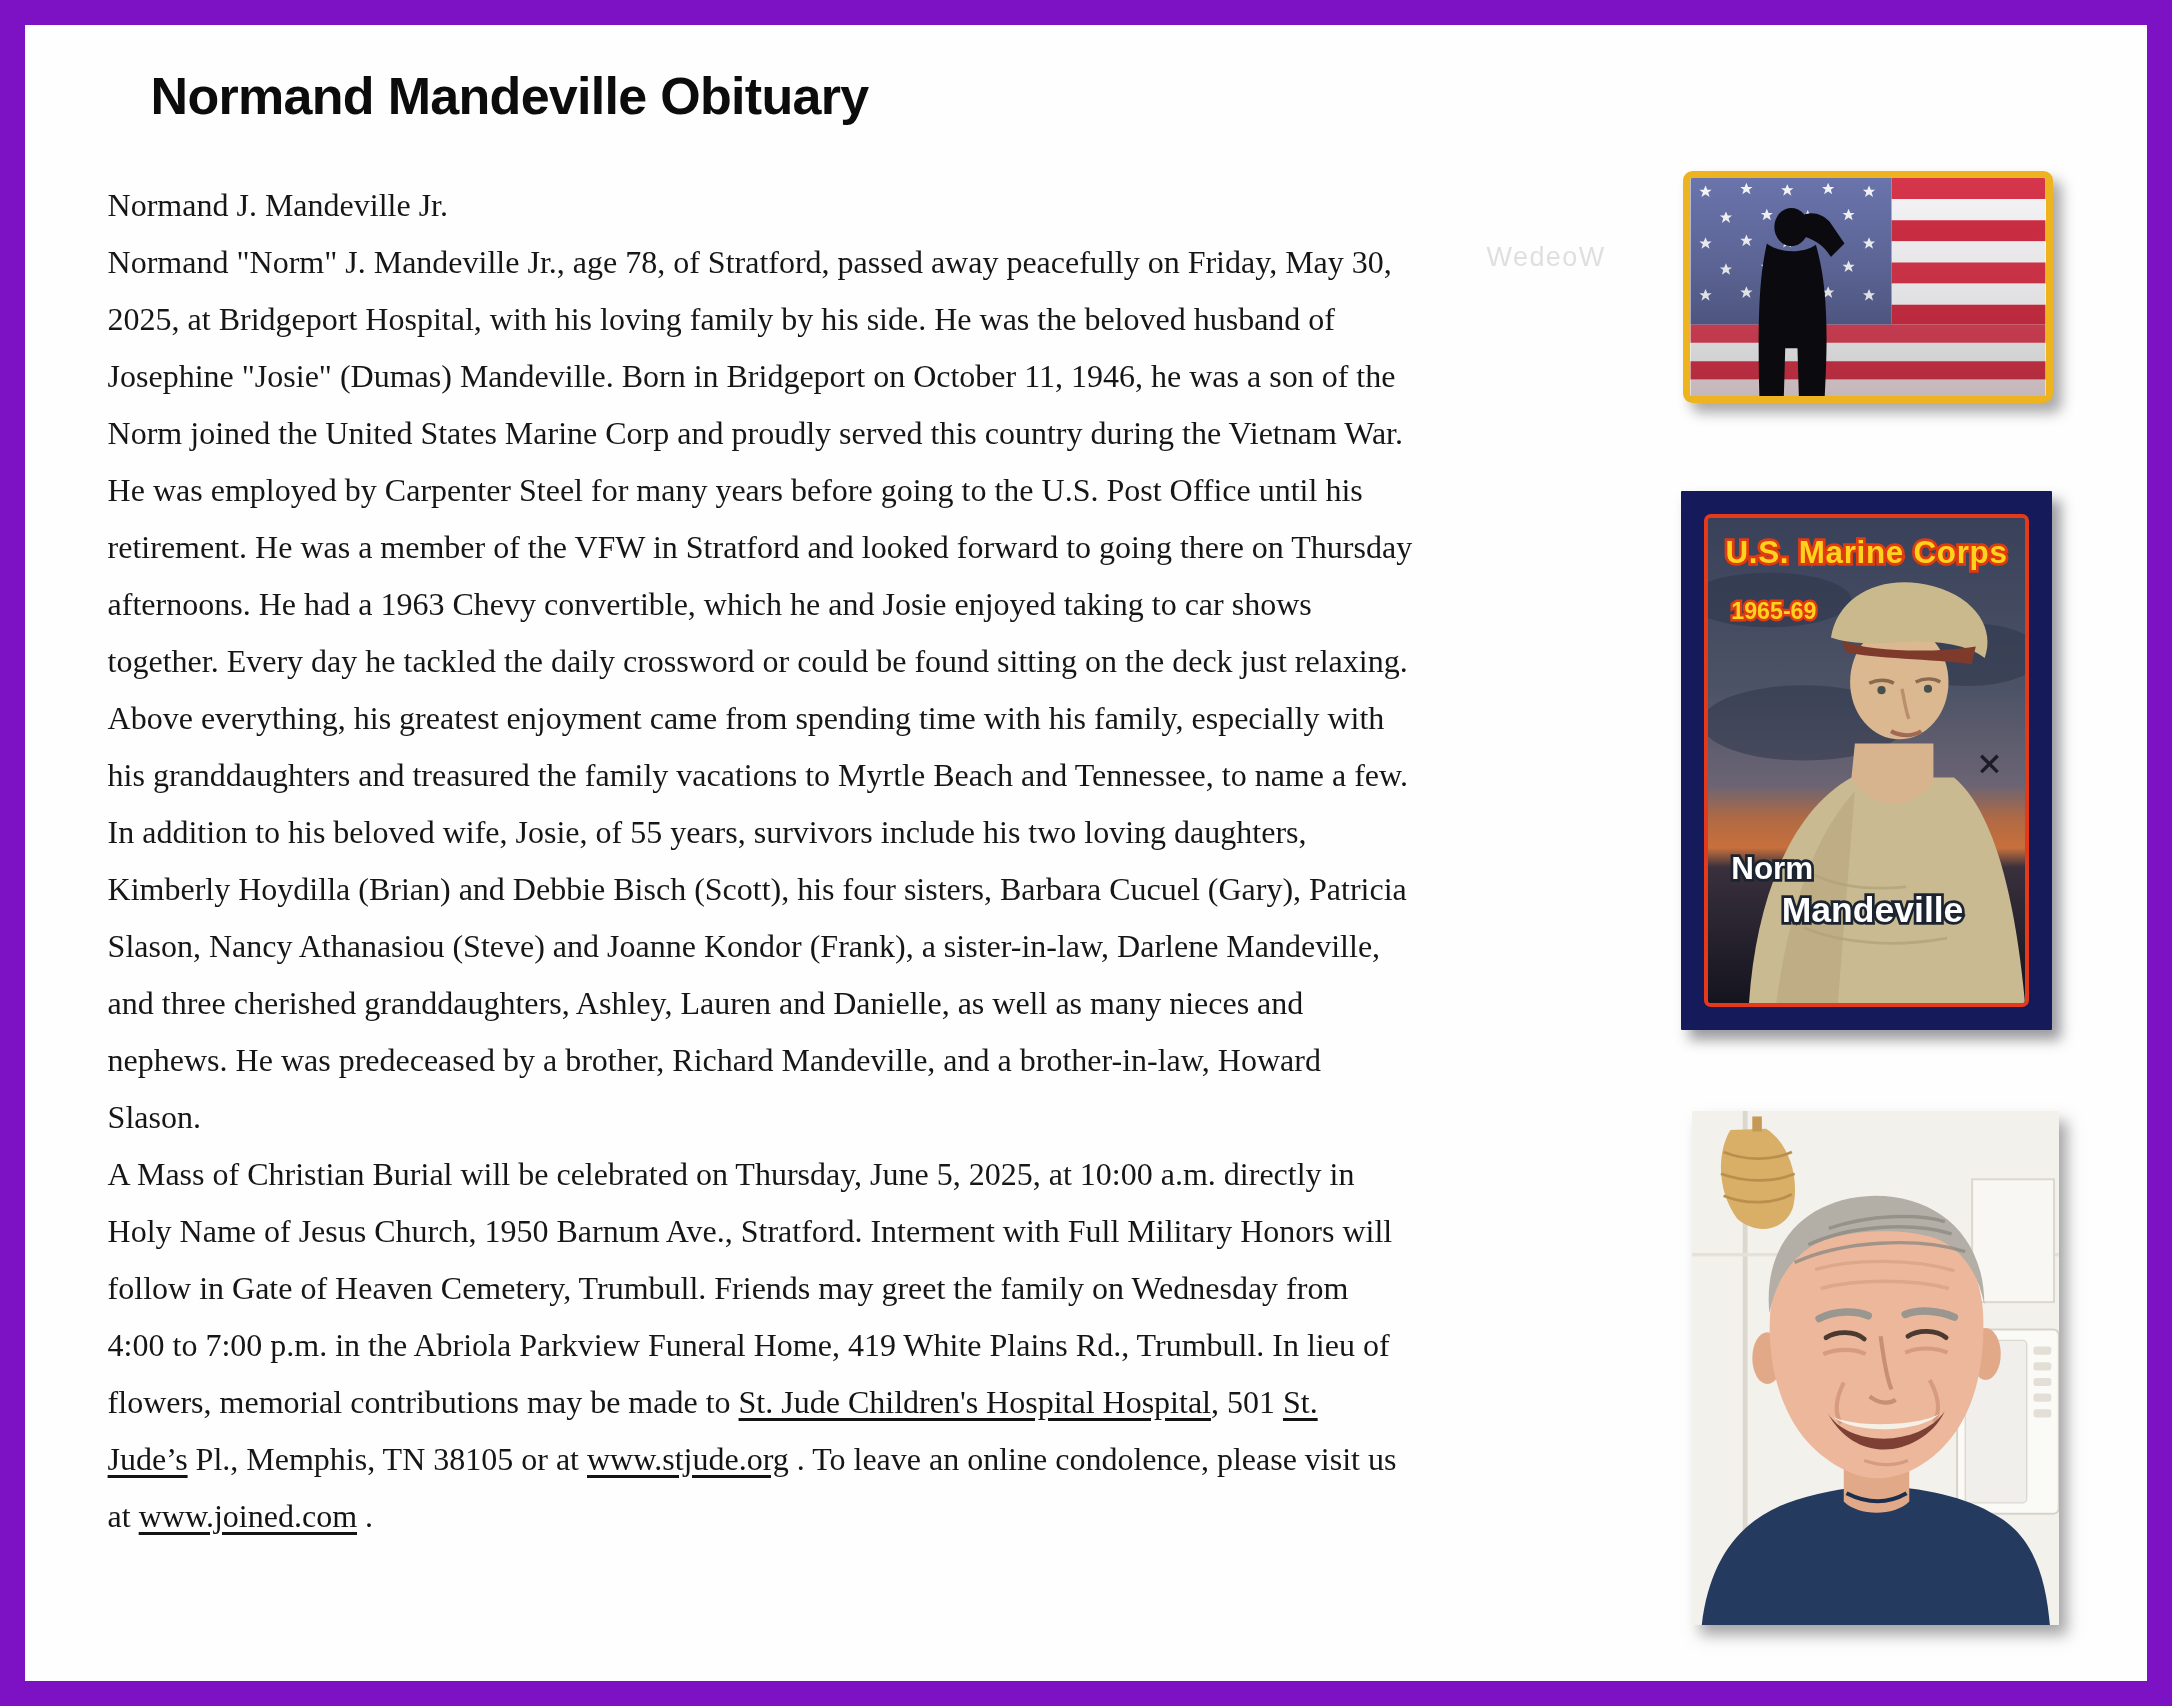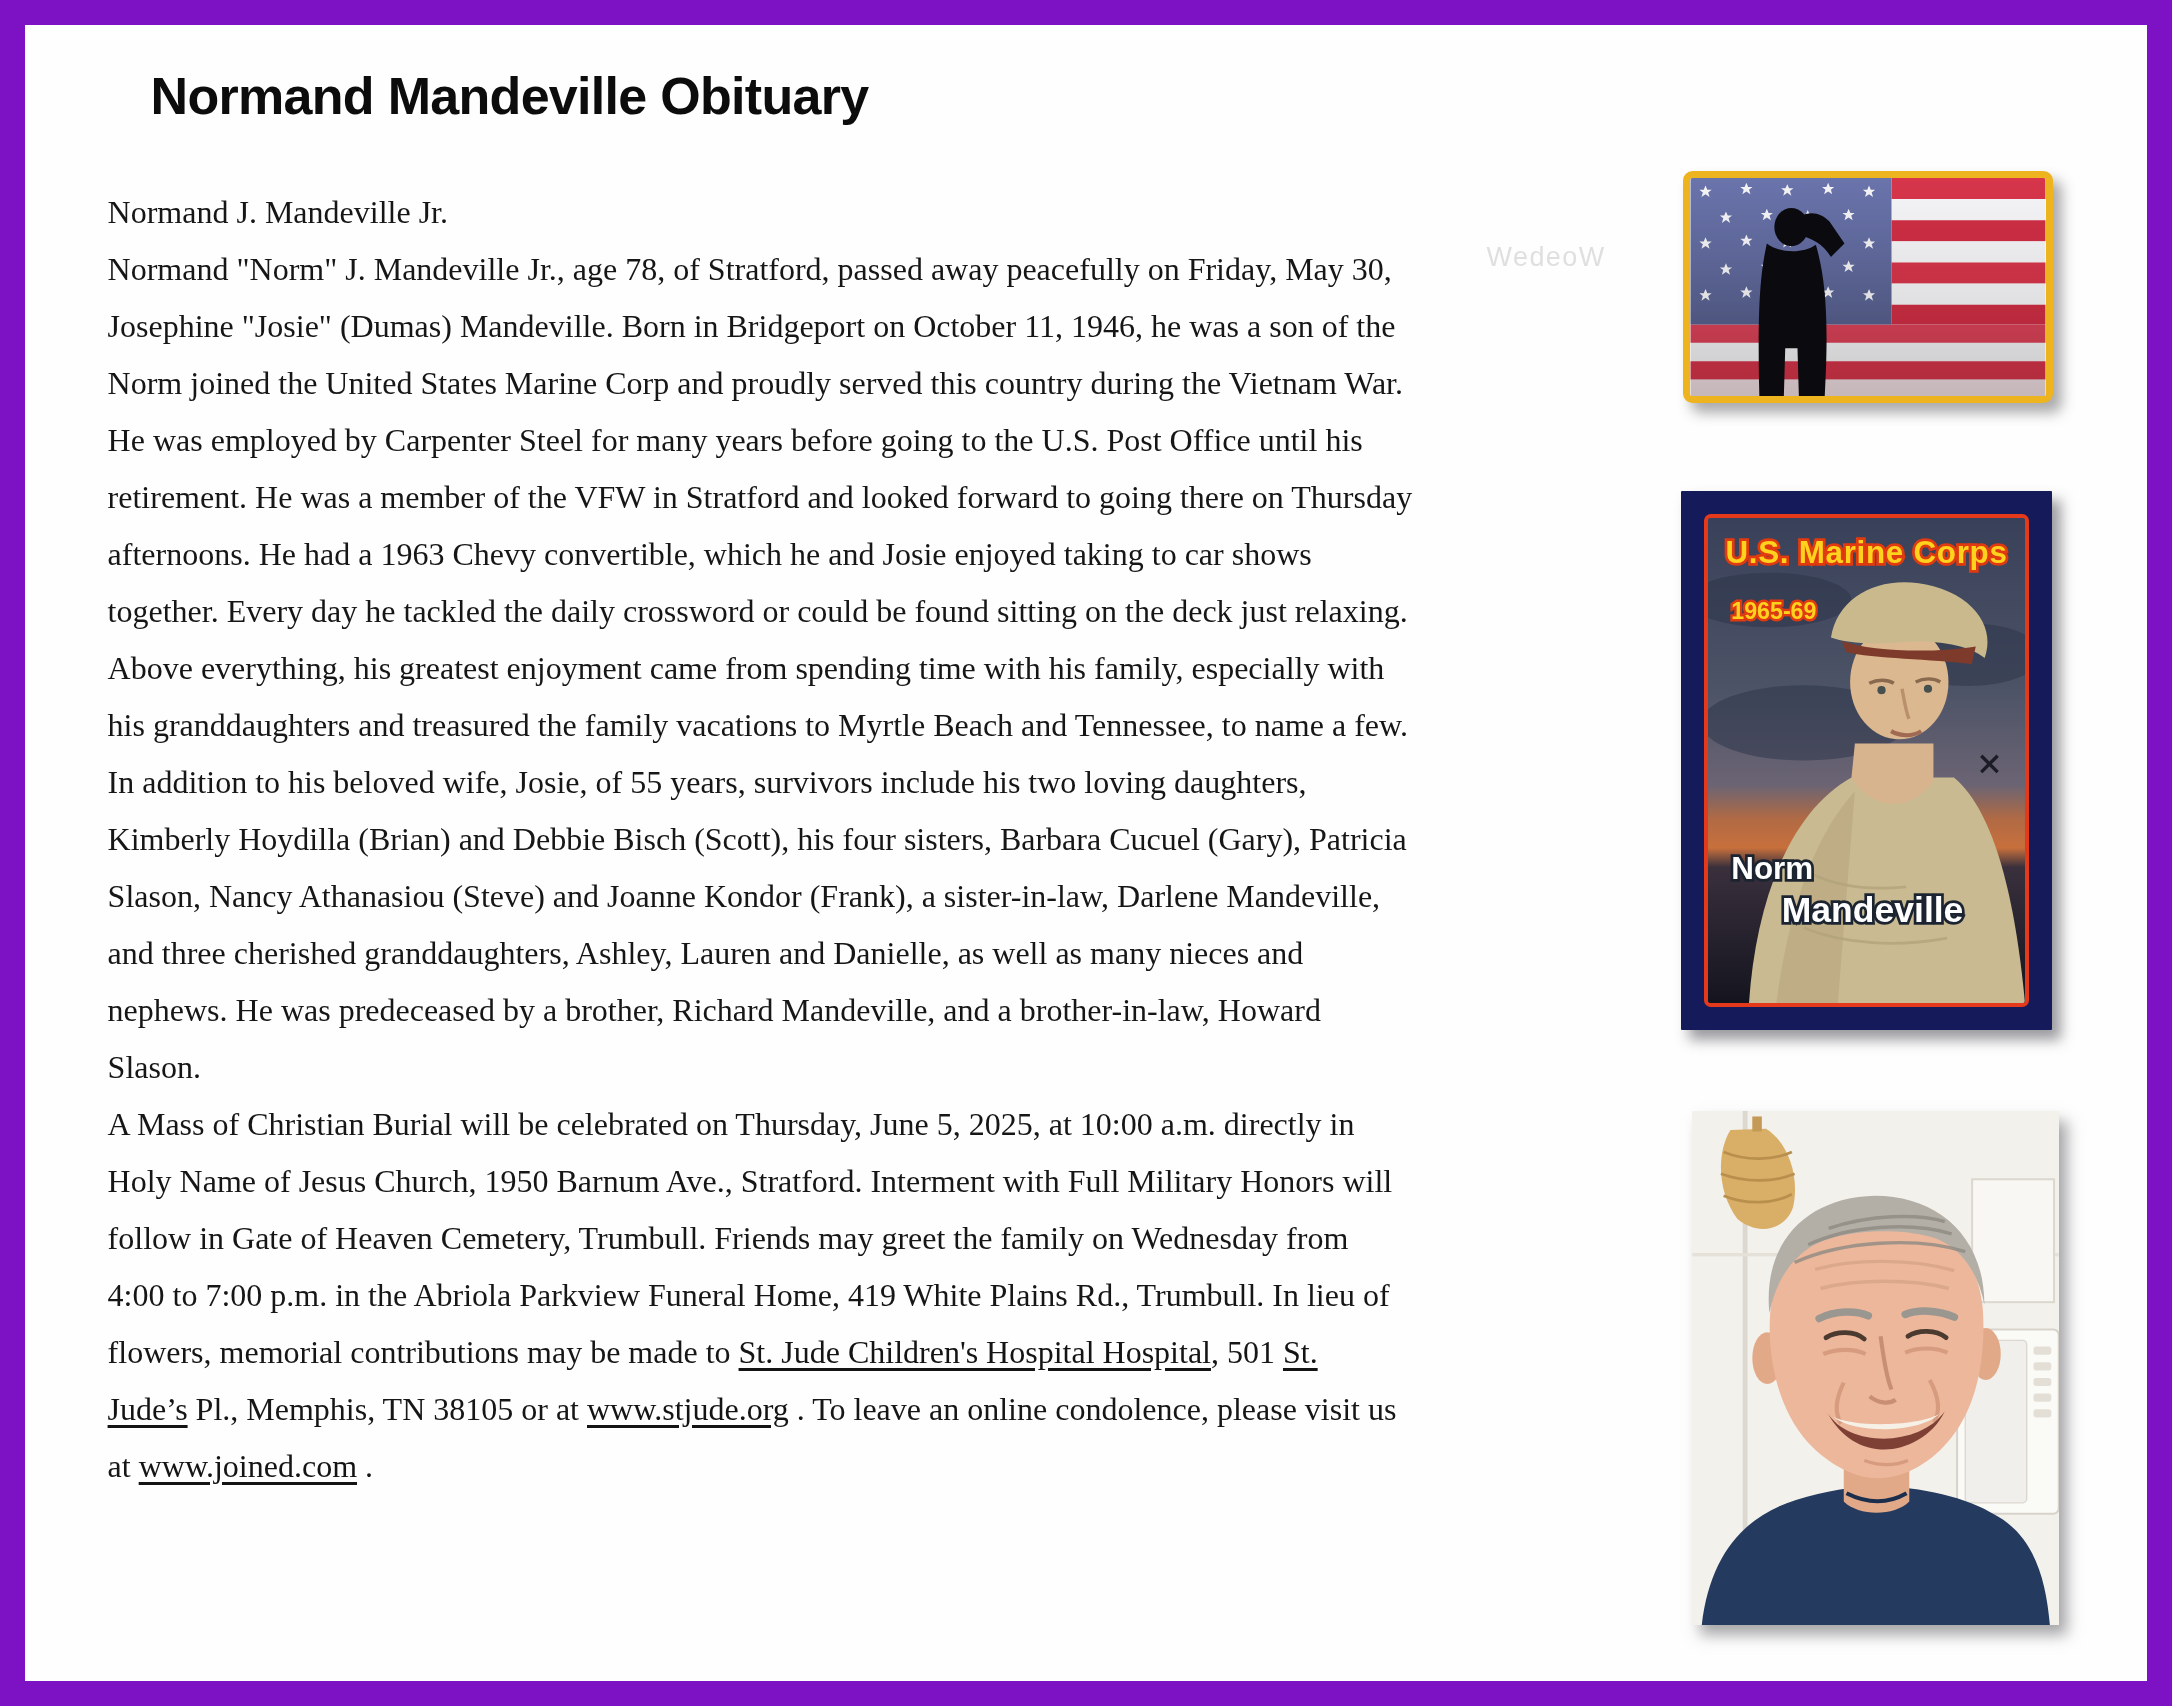--- a/index.html
+++ b/index.html
@@ -16,21 +16,21 @@
     position:absolute;left:83px;top:41px;
     font-family:"Liberation Sans", sans-serif;
     font-weight:700;font-size:52px;letter-spacing:-0.7px;color:#0c0c0c;margin-left:43px;
   }
   .ghost-text{
     position:absolute;left:1462px;top:217px;
     font-family:"Liberation Sans", sans-serif;
     font-size:27px;color:#c7c7c7;opacity:.55;letter-spacing:1.4px;
   }
   .obit-text{
-    position:absolute;left:83px;top:159px;width:1543px;
+    position:absolute;left:83px;top:152px;width:1543px;
     font-size:32px;color:#161616;
   }
   .tline{height:57px;line-height:57px;white-space:pre;}
   .lnk{text-decoration:underline;text-underline-offset:4.8px;color:#141414;cursor:pointer;}
 
   
   .flag-card{
     position:absolute;left:1658px;top:146px;width:356px;height:218px;
     border:7.5px solid #edb420;border-radius:9.6px;background:#fff;
     box-shadow:8.2px 9.6px 12.3px rgba(70,70,75,.45);
@@ -65,20 +65,21 @@
 
 <div class="paper">
 
   <div class="page-title">Normand Mandeville Obituary</div>
 
   <div class="ghost-text">WedeoW</div>
 
   <div class="obit-text">
       <div class="tline"><span>Normand J. Mandeville Jr.</span></div>
       <div class="tline"><span>Normand "Norm" J. Mandeville Jr., age 78, of Stratford, passed away peacefully on Friday, May 30,</span></div>
+      <div class="tline"><span>2025, at Bridgeport Hospital, with his loving family by his side. He was the beloved husband of</span></div>
       <div class="tline"><span>Josephine "Josie" (Dumas) Mandeville. Born in Bridgeport on October 11, 1946, he was a son of the</span></div>
       <div class="tline"><span>Norm joined the United States Marine Corp and proudly served this country during the Vietnam War.</span></div>
       <div class="tline"><span>He was employed by Carpenter Steel for many years before going to the U.S. Post Office until his</span></div>
       <div class="tline"><span>retirement. He was a member of the VFW in Stratford and looked forward to going there on Thursday</span></div>
       <div class="tline"><span>afternoons. He had a 1963 Chevy convertible, which he and Josie enjoyed taking to car shows</span></div>
       <div class="tline"><span>together. Every day he tackled the daily crossword or could be found sitting on the deck just relaxing.</span></div>
       <div class="tline"><span>Above everything, his greatest enjoyment came from spending time with his family, especially with</span></div>
       <div class="tline"><span>his granddaughters and treasured the family vacations to Myrtle Beach and Tennessee, to name a few.</span></div>
       <div class="tline"><span>In addition to his beloved wife, Josie, of 55 years, survivors include his two loving daughters,</span></div>
       <div class="tline"><span>Kimberly Hoydilla (Brian) and Debbie Bisch (Scott), his four sisters, Barbara Cucuel (Gary), Patricia</span></div>

